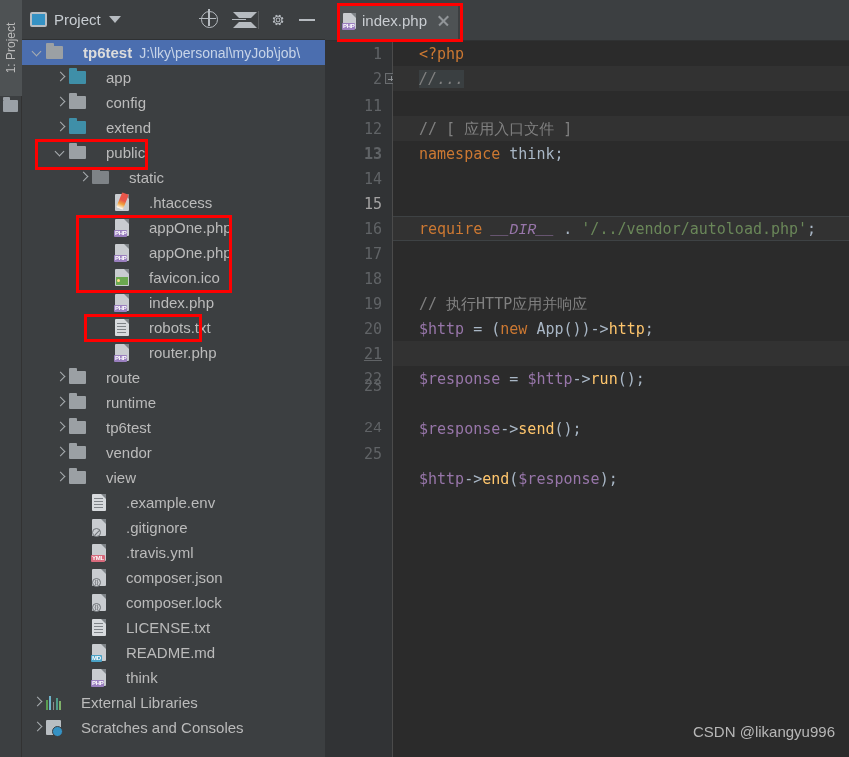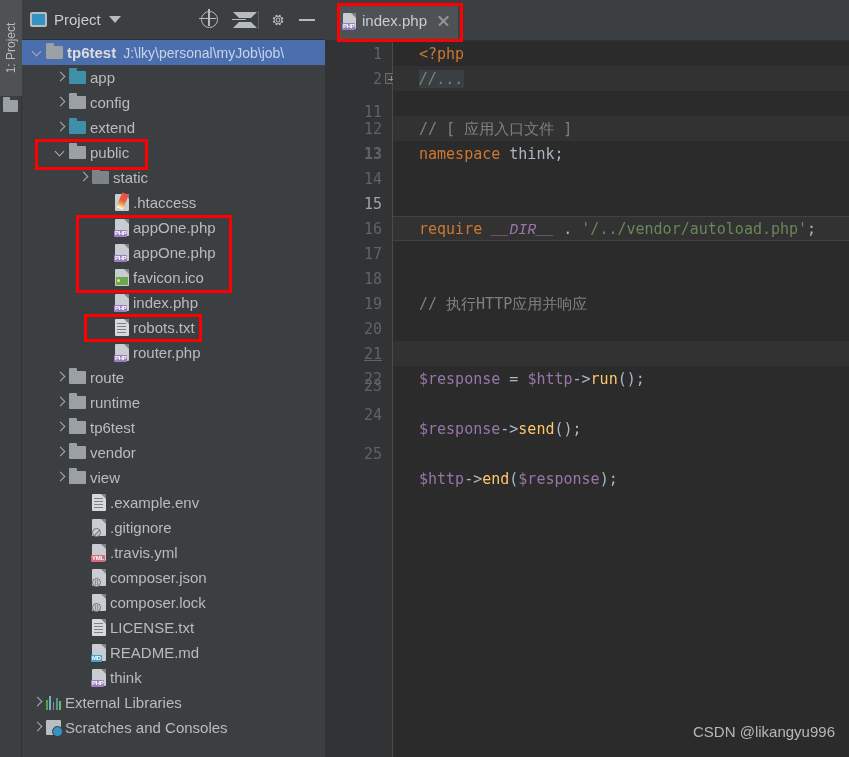--- a/index.html
+++ b/index.html
@@ -94,21 +94,21 @@
   .arrow.closed::before {
     content: ""; position: absolute; left: 2px; top: 1px;
     width: 6px; height: 6px; border-right: 1.7px solid #a9adb1; border-top: 1.7px solid #a9adb1;
     transform: rotate(45deg);
   }
   .arrow.open::before {
     content: ""; position: absolute; left: 1px; top: 1px;
     width: 6px; height: 6px; border-right: 1.7px solid #a9adb1; border-top: 1.7px solid #a9adb1;
     transform: rotate(135deg);
   }
-  .label { margin-left: 4px; }
+  .label { margin-left: 20px; }
   .label.bold { font-weight: bold; color: #dcdcdc; }
   .path { color: #c7d4e8; margin-left: 7px; font-size: 14px; }
 
   
   .fi { width: 17px; height: 13px; position: relative; flex: 0 0 auto; border-radius: 1px; }
   .fi::before { content: ""; position: absolute; left: 0; top: -3px; width: 8px; height: 4px; border-radius: 1px 1px 0 0; }
   .fi.gray { background: #9ba0a4; }
   .fi.gray::before { background: #9ba0a4; }
   .fi.teal { background: #3f8fa8; }
   .fi.teal::before { background: #3f8fa8; }
@@ -466,34 +466,34 @@
           </span>
         <span class="tab-label">index.php</span>
         <span class="tab-close"></span>
       </div>
     </div>
 
     <div class="gutter" id="gutter">
         <div class="ln" style="top: 4px;">1</div>
         <div class="ln" style="top: 29px;">2</div>
         <div class="fold" style="top: 32px;"></div>
-        <div class="ln" style="top: 62px;">11</div>
+        <div class="ln" style="top: 56px;">11</div>
         <div class="ln" style="top: 79px;">12</div>
         <div class="ln" style="top: 104px; font-weight: bold;">13</div>
         <div class="ln" style="top: 129px;">14</div>
         <div class="ln cur" style="top: 154px;">15</div>
         <div class="ln" style="top: 179px;">16</div>
         <div class="ln" style="top: 204px;">17</div>
         <div class="ln" style="top: 229px;">18</div>
         <div class="ln" style="top: 254px;">19</div>
         <div class="ln" style="top: 279px;">20</div>
         <div class="ln" style="top: 304px; text-decoration: underline;">21</div>
         <div class="ln" style="top: 329px;">22</div>
         <div class="ln" style="top: 336px; text-align: right;">23</div>
-        <div class="ln" style="top: 365px;">24</div>
+        <div class="ln" style="top: 379px; font-family: Liberation Mono, monospace;">24</div>
         <div class="ln" style="top: 404px;">25</div>
       </div>
 
     <div class="code">
       <div class="hl-line" style="top:25px"></div>
       <div class="hl-caret" style="top:175px"></div>
       <div class="hl-line" style="top:75px"></div>
       <div class="hl-line" style="top:300px"></div>
 
       <div class="cl" style="top:4px"><span class="k-kw">&lt;?php</span></div>
@@ -501,20 +501,21 @@
       <div class="cl" style="top:29px"><span class="k-cm" style="font-style:italic;background:#3a3f41">//...</span></div>
 
       <div class="cl" style="top:79px"><span class="k-cm">// [ 应用入口文件 ]</span></div>
 
       <div class="cl" style="top:104px"><span class="k-kw">namespace</span><span class="k-plain"> think</span><span class="k-plain">;</span></div>
 
       <div class="cl" style="top:179px"><span class="k-kw">require</span><span class="k-const"> __DIR__</span><span class="k-plain"> . </span><span class="k-str">'/../vendor/autoload.php'</span><span class="k-plain">;</span></div>
 
       <div class="cl" style="top:254px"><span class="k-cm">// 执行HTTP应用并响应</span></div>
 
+      <div class="cl" style="top:279px"><span class="k-var">$http</span><span class="k-plain"> = (</span><span class="k-kw">new</span><span class="k-plain"> App())-&gt;</span><span class="k-fn">http</span><span class="k-plain">;</span></div>
 
       <div class="cl" style="top:329px"><span class="k-var">$response</span><span class="k-plain"> = </span><span class="k-var">$http</span><span class="k-plain">-&gt;</span><span class="k-fn">run</span><span class="k-plain">();</span></div>
 
       <div class="cl" style="top:379px"><span class="k-var">$response</span><span class="k-plain">-&gt;</span><span class="k-fn">send</span><span class="k-plain">();</span></div>
 
       <div class="cl" style="top:429px"><span class="k-var">$http</span><span class="k-plain">-&gt;</span><span class="k-fn">end</span><span class="k-plain">(</span><span class="k-var">$response</span><span class="k-plain">);</span></div>
     </div>
 
     <div class="watermark">CSDN @likangyu996</div>
   </div>

